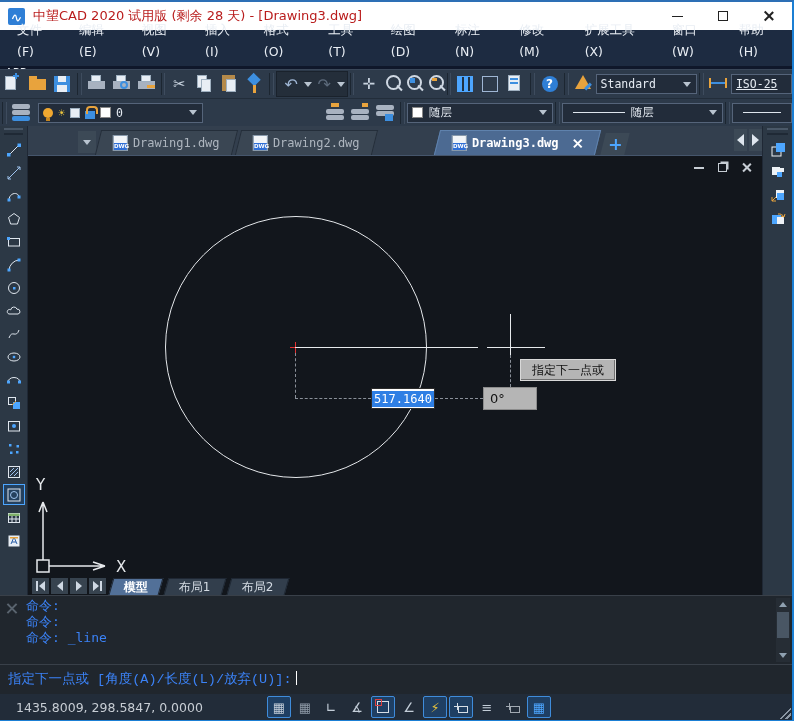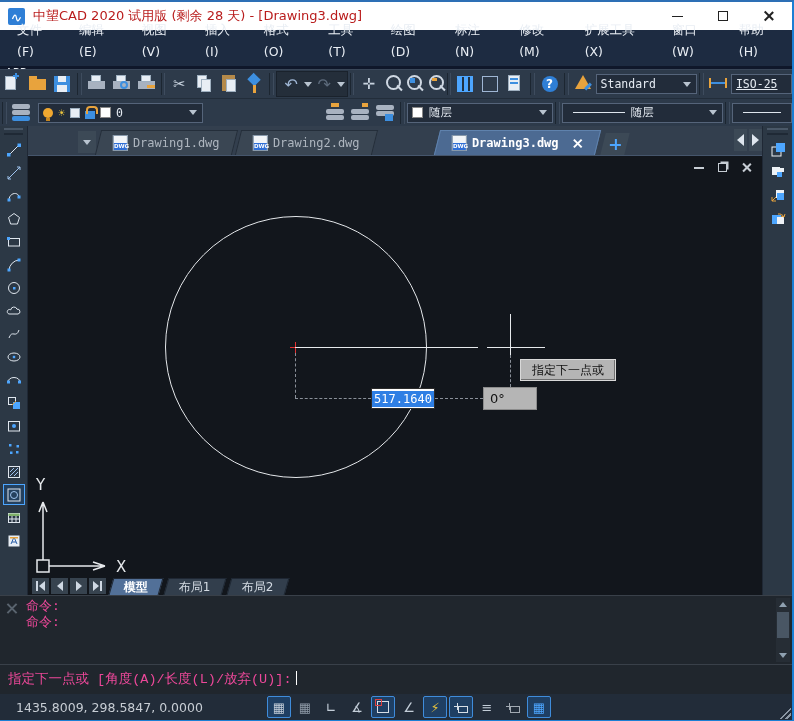--- a/index.html
+++ b/index.html
@@ -107,21 +107,21 @@
   .lnav { width:17px; height:16px; background:#37434f; margin-bottom:1px; display:flex; align-items:center; justify-content:center; gap:1px; }
   .lnav .t-l { width:0;height:0;border-top:5px solid transparent;border-bottom:5px solid transparent;border-right:6px solid #cfd8e3; }
   .lnav .t-r { width:0;height:0;border-top:5px solid transparent;border-bottom:5px solid transparent;border-left:6px solid #cfd8e3; }
   .lnav .bar { width:2px; height:10px; background:#cfd8e3; }
   .ltab { height:17px; padding:0 12px; transform:skewX(-16deg); background:#323e4c; border:1px solid #1f2733; border-bottom:none; display:flex; align-items:center; margin-left:3px; }
   .ltab span { transform:skewX(16deg); font-size:12px; color:#d3dae2; white-space:nowrap; }
   .ltab.active { background:#527098; }
   .ltab.active span { color:#fff; font-weight:bold; }
 
   
-  .cmd { position:absolute; left:0; top:593px; width:100%; height:99px; background:#20262d; border-top:1px solid #394049; font-family:"DejaVu Sans Mono",monospace; color:#ec4899; }
+  .cmd { position:absolute; left:0; top:593px; width:100%; height:99px; background:#20262d; border-top:1px solid #394049; font-family:"DejaVu Sans Mono",monospace; color:#3b82f6; }
   .cmd-close { position:absolute; left:5px; top:5px; width:14px; height:14px; }
   .cmd-close::before,.cmd-close::after { content:""; position:absolute; left:6px; top:1px; width:2px; height:13px; background:#5a646f; }
   .cmd-close::before { transform:rotate(45deg);} .cmd-close::after { transform:rotate(-45deg);}
   .cmd-history { position:absolute; left:26px; top:2px; width:740px; height:64px; font-size:13px; line-height:16px; }
   .cmd-sep { position:absolute; left:0; top:68px; width:100%; height:1px; background:#394049; }
   .cmd-prompt { position:absolute; left:8px; top:74px; font-size:13.5px; white-space:pre;font-family:Liberation Mono, monospace; }
   .caret { display:inline-block; width:1.5px; height:14px; background:#fff; margin-left:4px; vertical-align:-2px; }
   .cmd-scroll { position:absolute; right:2px; top:2px; width:14px; height:64px; background:#262d35; }
   .cs-up { position:absolute; top:0; left:0; width:14px; height:13px; display:flex; align-items:center; justify-content:center; }
   .cs-up::before { content:""; width:0;height:0;border-left:4px solid transparent;border-right:4px solid transparent;border-bottom:5px solid #8fa0b0; }
@@ -600,20 +600,21 @@
           </svg>
         </span>
     </div>
   </div>
 
   <div class="cmd">
     <span class="cmd-close"></span>
     <div class="cmd-history">
       <div>命令:</div>
       <div>命令:</div>
+      <div>命令: _line</div>
     </div>
     <div class="cmd-sep"></div>
     <div class="cmd-prompt"><span>指定下一点或 [角度(A)/长度(L)/放弃(U)]:</span><span class="caret"></span></div>
     <div class="cmd-scroll">
       <span class="cs-up"></span>
       <span class="cs-thumb"></span>
       <span class="cs-dn"></span>
     </div>
   </div>
 

